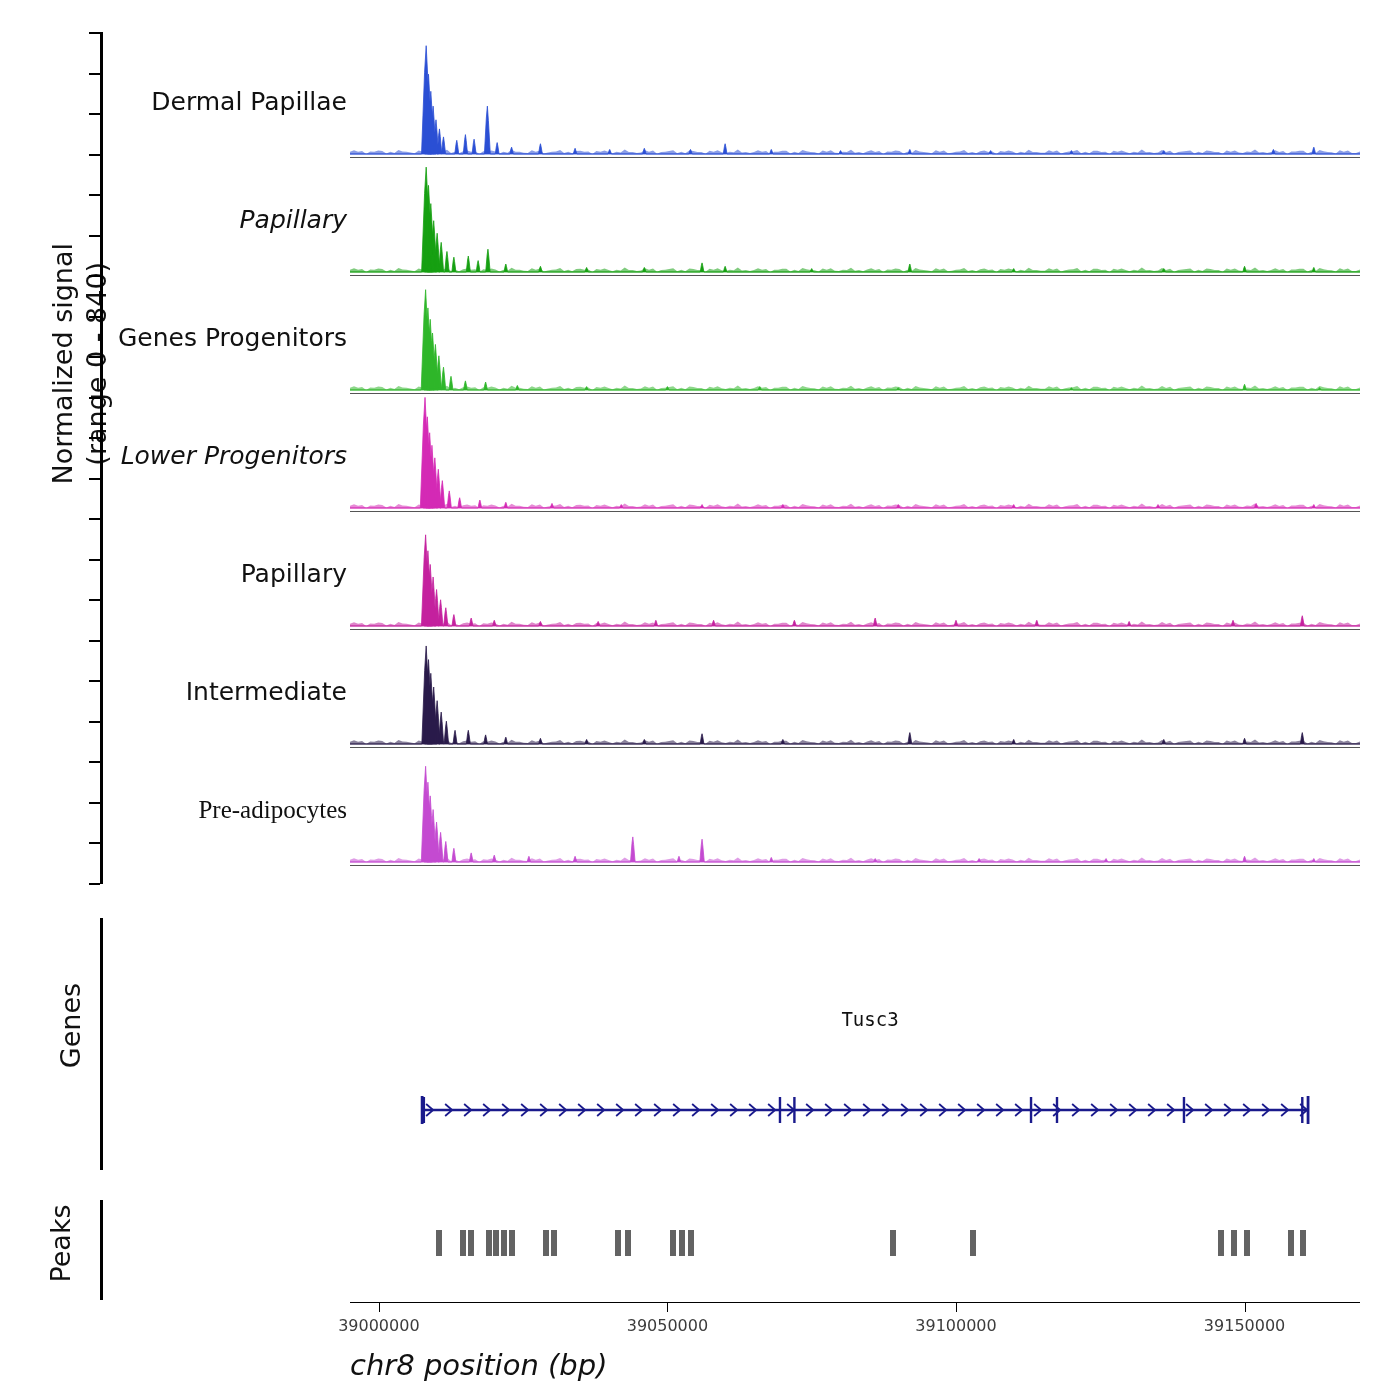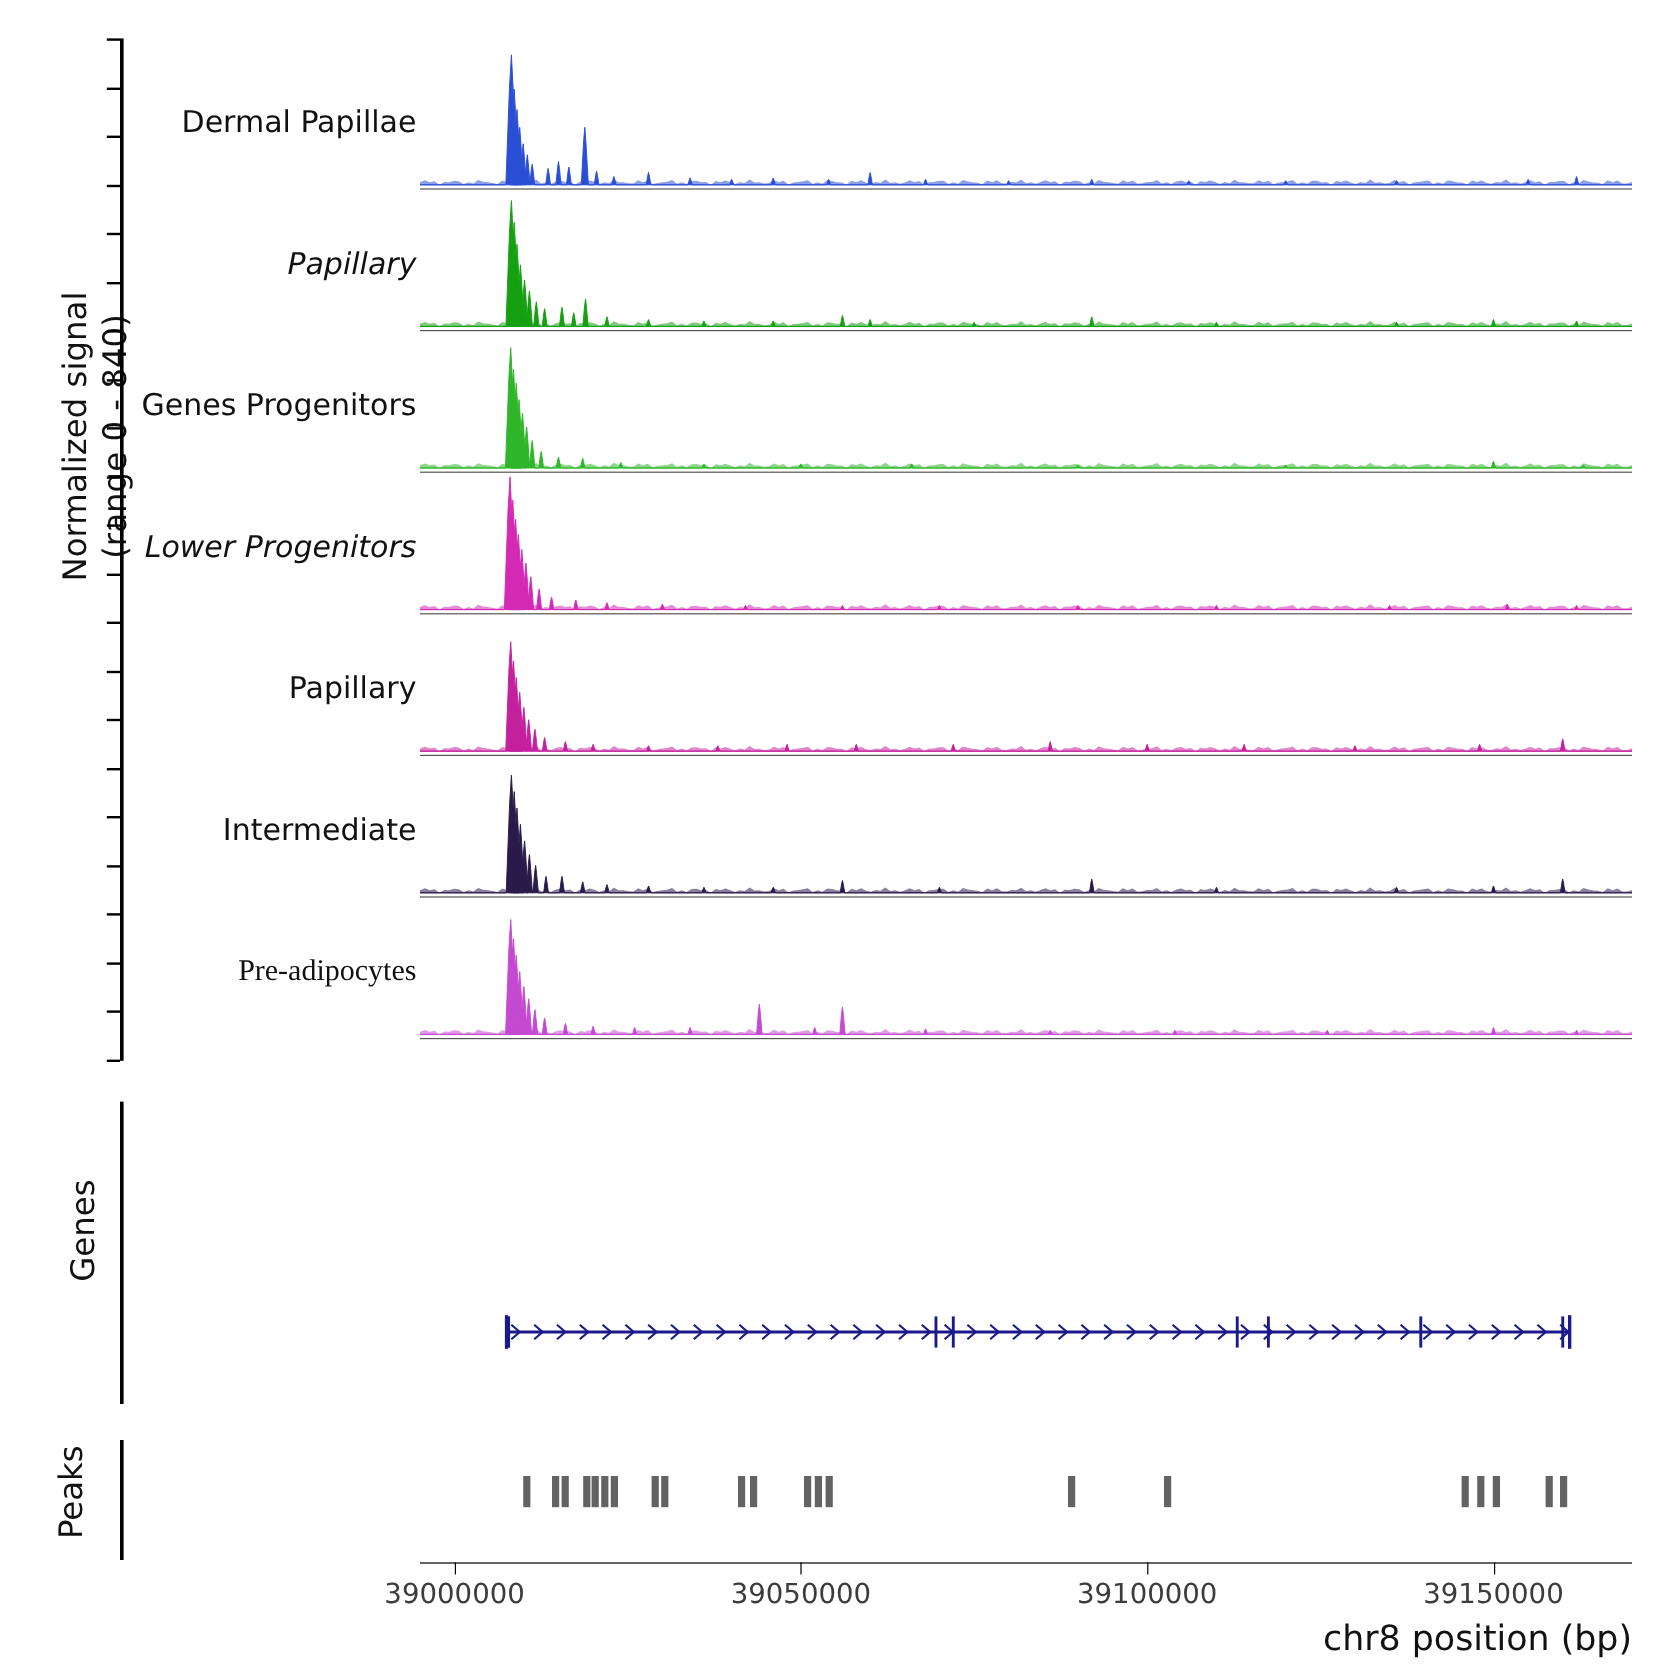--- a/index.html
+++ b/index.html
@@ -62,22 +62,22 @@
   .gene-name{position:absolute;width:100%;text-align:center;top:78px;font-size:19px;font-family:"DejaVu Sans Mono","Liberation Mono",monospace;color:#111;}
   .gene-name span{position:relative;left:15px;}
 
   
   .peak-area{position:absolute;left:350px;top:1230px;width:1010px;height:40px;}
   .peak{position:absolute;top:0;width:6px;height:26px;background:#636363;}
 
   
   .xaxis{position:absolute;left:350px;top:1302px;width:1010px;height:1px;background:#000;}
   .xtick{position:absolute;top:0;width:1px;height:10px;background:#000;}
-  .xticklabel{position:absolute;top:14px;transform:translateX(-50%);font-size:23px;color:#3c3c3c;white-space:nowrap;}
-  .xlabel{position:absolute;left:350px;top:1348px;width:1010px;text-align:right;font-size:29px;color:#111;}
+  .xticklabel{position:absolute;top:14px;transform:translateX(-50%);font-size:16px;color:#3c3c3c;white-space:nowrap;}
+  .xlabel{position:absolute;left:350px;top:1348px;width:1010px;text-align:left;font-size:29px;color:#111;font-style:italic;}
 </style>
 </head>
 <body>
 
 <div id="stage">
 
   <div class="ylabel">
     <span>Normalized signal</span><br>
     <span>(range 0 - 840)</span>
   </div>
@@ -164,20 +164,21 @@
         <div class="name">Pre-adipocytes</div>
         <svg width="1010" height="118">
           <path d="M 0 114 L 71.32 114 L 74.10 42.18 L 75.61 18.24 L 77.11 46.97 L 79.89 114 L 74.07 114 L 76.57 54.15 L 77.91 34.20 L 79.26 58.14 L 81.75 114 L 76.77 114 L 79.01 64.41 L 80.22 47.88 L 81.43 67.72 L 83.68 114 L 80.04 114 L 82.03 74.67 L 83.11 61.56 L 84.18 77.29 L 86.18 114 L 83.85 114 L 85.62 84.07 L 86.57 74.10 L 87.52 86.07 L 89.29 114 L 88.18 114 L 89.76 91.77 L 90.61 84.36 L 91.46 93.25 L 93.04 114 L 93.63 114 L 95.04 98.61 L 95.81 93.48 L 96.57 99.64 L 97.98 114 L 101.90 114 L 103.19 103.74 L 103.89 100.32 L 104.58 104.42 L 105.87 114 L 119.34 114 L 120.55 107.16 L 121.20 104.88 L 121.85 107.62 L 123.06 114 L 142.49 114 L 143.66 108.87 L 144.29 107.16 L 144.91 109.21 L 146.08 114 L 177.15 114 L 178.30 109.72 L 178.91 108.30 L 179.53 110.01 L 180.67 114 L 223.33 114 L 224.47 109.72 L 225.09 108.30 L 225.70 110.01 L 226.85 114 L 280.50 114 L 281.99 95.19 L 282.80 88.92 L 283.61 96.44 L 285.10 114 L 327.21 114 L 328.36 109.72 L 328.97 108.30 L 329.59 110.01 L 330.73 114 L 349.82 114 L 351.27 96.90 L 352.06 91.20 L 352.84 98.04 L 354.30 114 L 419.59 114 L 420.71 110.58 L 421.31 109.44 L 421.92 110.81 L 423.04 114 L 523.50 114 L 524.61 111.44 L 525.20 110.58 L 525.79 111.61 L 526.90 114 L 627.39 114 L 628.49 111.44 L 629.09 110.58 L 629.68 111.61 L 630.78 114 L 754.36 114 L 755.46 111.44 L 756.06 110.58 L 756.65 111.61 L 757.75 114 L 892.81 114 L 893.96 109.72 L 894.57 108.30 L 895.19 110.01 L 896.33 114 L 962.13 114 L 963.23 111.44 L 963.83 110.58 L 964.42 111.61 L 965.52 114 L 1010 114 Z" fill="#c44ad1" stroke="#c44ad1" stroke-width="0.8"></path>
           <path d="M 0 114 L 0.0 111.8 L 4.0 110.3 L 8.1 111.8 L 12.1 111.0 L 16.2 114.0 L 20.2 111.6 L 24.2 111.8 L 28.3 110.6 L 32.3 111.0 L 36.4 113.4 L 40.4 111.8 L 44.4 113.0 L 48.5 110.0 L 52.5 111.4 L 56.6 111.8 L 60.6 112.5 L 64.6 113.3 L 68.7 110.4 L 72.7 111.8 L 76.8 110.3 L 80.8 113.0 L 84.8 112.7 L 88.9 111.8 L 92.9 111.7 L 97.0 109.8 L 101.0 112.9 L 105.0 111.8 L 109.1 113.3 L 113.1 111.3 L 117.2 110.5 L 121.2 111.8 L 125.2 111.3 L 129.3 114.0 L 133.3 111.2 L 137.4 111.8 L 141.4 110.5 L 145.4 111.4 L 149.5 113.4 L 153.5 111.8 L 157.6 112.8 L 161.6 109.7 L 165.6 111.8 L 169.7 111.8 L 173.7 112.7 L 177.8 113.0 L 181.8 110.3 L 185.8 111.8 L 189.9 110.4 L 193.9 113.4 L 198.0 112.4 L 202.0 111.8 L 206.0 111.4 L 210.1 110.0 L 214.1 113.1 L 218.2 111.8 L 222.2 113.3 L 226.2 110.9 L 230.3 110.7 L 234.3 111.8 L 238.4 111.6 L 242.4 113.9 L 246.4 110.9 L 250.5 111.8 L 254.5 110.4 L 258.6 111.9 L 262.6 113.3 L 266.6 111.8 L 270.7 112.5 L 274.7 109.6 L 278.8 112.1 L 282.8 111.9 L 286.8 113.0 L 290.9 112.6 L 294.9 110.2 L 299.0 111.8 L 303.0 110.6 L 307.0 113.7 L 311.1 112.1 L 315.1 111.7 L 319.2 111.1 L 323.2 110.3 L 327.2 113.3 L 331.3 111.8 L 335.3 113.2 L 339.4 110.5 L 343.4 110.9 L 347.4 111.9 L 351.5 112.0 L 355.5 113.8 L 359.6 110.7 L 363.6 111.8 L 367.6 110.3 L 371.7 112.3 L 375.7 113.1 L 379.8 111.7 L 383.8 112.2 L 387.8 109.6 L 391.9 112.4 L 395.9 111.9 L 400.0 113.1 L 404.0 112.1 L 408.0 110.2 L 412.1 111.8 L 416.1 110.9 L 420.2 113.9 L 424.2 111.8 L 428.2 111.7 L 432.3 110.8 L 436.3 110.7 L 440.4 113.4 L 444.4 111.8 L 448.4 113.1 L 452.5 110.1 L 456.5 111.2 L 460.6 111.9 L 464.6 112.3 L 468.6 113.5 L 472.7 110.4 L 476.7 111.8 L 480.8 110.3 L 484.8 112.8 L 488.8 112.9 L 492.9 111.7 L 496.9 111.9 L 501.0 109.7 L 505.0 112.7 L 509.0 111.9 L 513.1 113.2 L 517.1 111.6 L 521.2 110.3 L 525.2 111.9 L 529.2 111.1 L 533.3 114.0 L 537.3 111.4 L 541.4 111.7 L 545.4 110.6 L 549.4 111.1 L 553.5 113.4 L 557.5 111.8 L 561.6 112.9 L 565.6 109.9 L 569.6 111.5 L 573.7 111.9 L 577.7 112.5 L 581.8 113.2 L 585.8 110.3 L 589.8 111.8 L 593.9 110.4 L 597.9 113.2 L 602.0 112.7 L 606.0 111.7 L 610.0 111.6 L 614.1 109.9 L 618.1 113.0 L 622.2 111.9 L 626.2 113.3 L 630.2 111.2 L 634.3 110.5 L 638.3 111.9 L 642.4 111.4 L 646.4 114.0 L 650.4 111.1 L 654.5 111.7 L 658.5 110.5 L 662.6 111.6 L 666.6 113.4 L 670.6 111.7 L 674.7 112.7 L 678.7 109.7 L 682.8 111.9 L 686.8 111.9 L 690.8 112.8 L 694.9 112.8 L 698.9 110.2 L 703.0 111.8 L 707.0 110.6 L 711.0 113.5 L 715.1 112.3 L 719.1 111.6 L 723.2 111.3 L 727.2 110.1 L 731.2 113.2 L 735.3 111.8 L 739.3 113.2 L 743.4 110.7 L 747.4 110.7 L 751.4 112.0 L 755.5 111.7 L 759.5 113.9 L 763.6 110.8 L 767.6 111.7 L 771.6 110.4 L 775.7 112.0 L 779.7 113.3 L 783.8 111.7 L 787.8 112.4 L 791.8 109.6 L 795.9 112.2 L 799.9 111.9 L 804.0 113.0 L 808.0 112.4 L 812.0 110.1 L 816.1 111.9 L 820.1 110.8 L 824.2 113.8 L 828.2 112.0 L 832.2 111.6 L 836.3 111.0 L 840.3 110.5 L 844.4 113.4 L 848.4 111.8 L 852.4 113.1 L 856.5 110.4 L 860.5 111.0 L 864.6 112.0 L 868.6 112.0 L 872.6 113.7 L 876.7 110.5 L 880.7 111.7 L 884.8 110.4 L 888.8 112.5 L 892.8 113.1 L 896.9 111.6 L 900.9 112.1 L 905.0 109.6 L 909.0 112.6 L 913.0 111.9 L 917.1 113.1 L 921.1 111.9 L 925.2 110.2 L 929.2 111.9 L 933.2 111.0 L 937.3 113.9 L 941.3 111.6 L 945.4 111.6 L 949.4 110.8 L 953.4 110.8 L 957.5 113.5 L 961.5 111.8 L 965.6 113.0 L 969.6 110.0 L 973.6 111.3 L 977.7 112.0 L 981.7 112.3 L 985.8 113.4 L 989.8 110.3 L 993.8 111.8 L 997.9 110.4 L 1001.9 112.9 L 1006.0 112.9 L 1010.0 111.6 L 1010 114 Z" fill="#c44ad1" opacity="0.55"></path>
         </svg>
         <div class="baseline"></div>
       </div>
     </div>
 
   <div class="gene-area">
+    <div class="gene-name"><span>Tusc3</span></div>
     <svg id="gene-svg" width="1010" height="270">
         <line x1="72.14285714285714" x2="958.0571428571429" y1="180" y2="180" stroke="#1a1a8c" stroke-width="2.4"></line>
         <path d="M 76.14285714285714 174 L 83.14285714285714 180 L 76.14285714285714 186" fill="none" stroke="#1a1a8c" stroke-width="1.8"></path>
         <path d="M 95.14285714285714 174 L 102.14285714285714 180 L 95.14285714285714 186" fill="none" stroke="#1a1a8c" stroke-width="1.8"></path>
         <path d="M 114.14285714285714 174 L 121.14285714285714 180 L 114.14285714285714 186" fill="none" stroke="#1a1a8c" stroke-width="1.8"></path>
         <path d="M 133.14285714285714 174 L 140.14285714285714 180 L 133.14285714285714 186" fill="none" stroke="#1a1a8c" stroke-width="1.8"></path>
         <path d="M 152.14285714285714 174 L 159.14285714285714 180 L 152.14285714285714 186" fill="none" stroke="#1a1a8c" stroke-width="1.8"></path>
         <path d="M 171.14285714285714 174 L 178.14285714285714 180 L 171.14285714285714 186" fill="none" stroke="#1a1a8c" stroke-width="1.8"></path>
         <path d="M 190.14285714285714 174 L 197.14285714285714 180 L 190.14285714285714 186" fill="none" stroke="#1a1a8c" stroke-width="1.8"></path>
         <path d="M 209.14285714285714 174 L 216.14285714285714 180 L 209.14285714285714 186" fill="none" stroke="#1a1a8c" stroke-width="1.8"></path>

